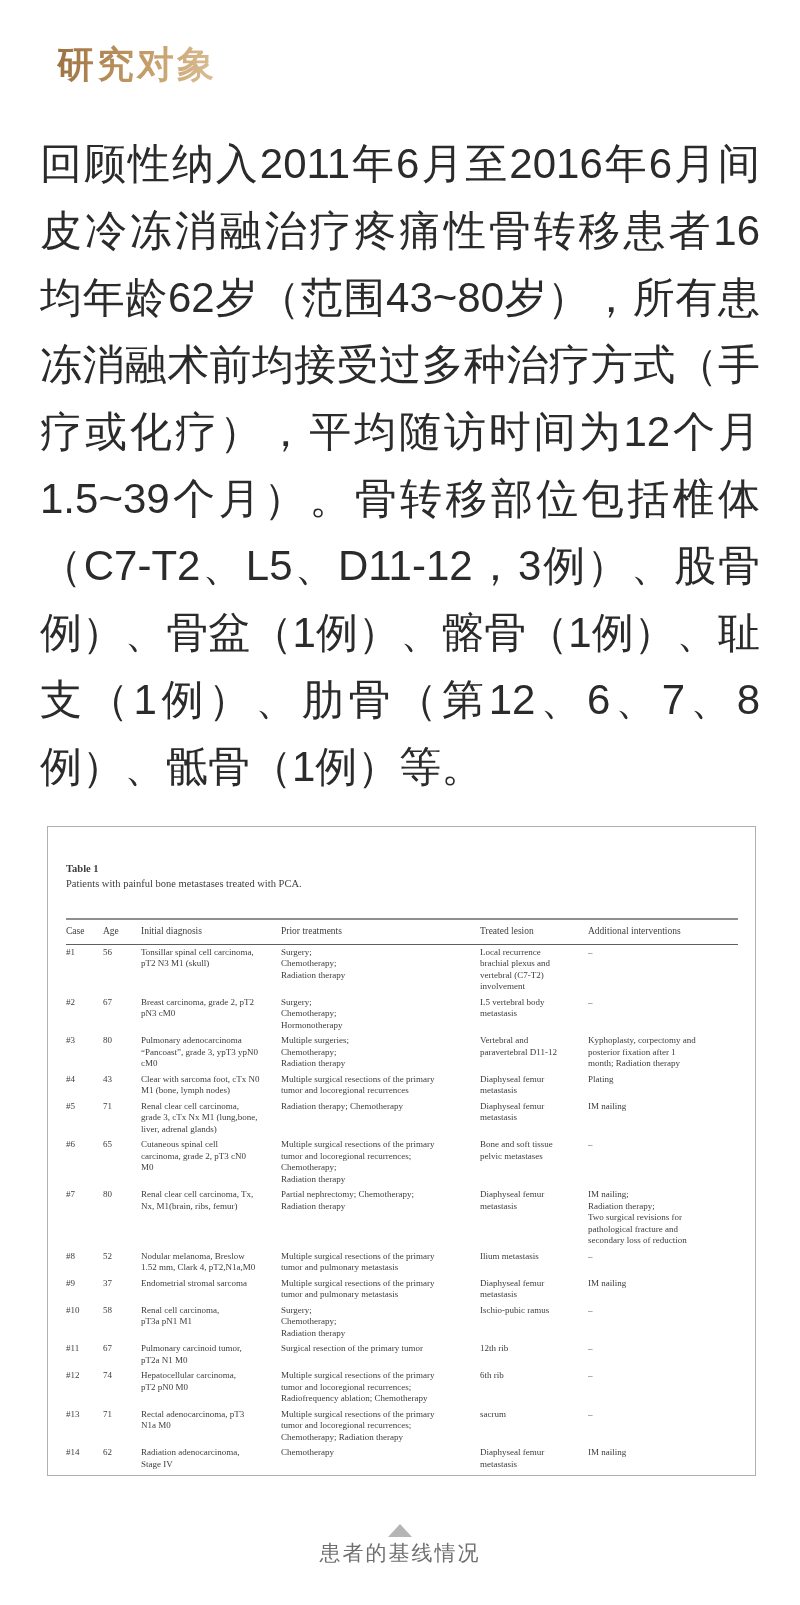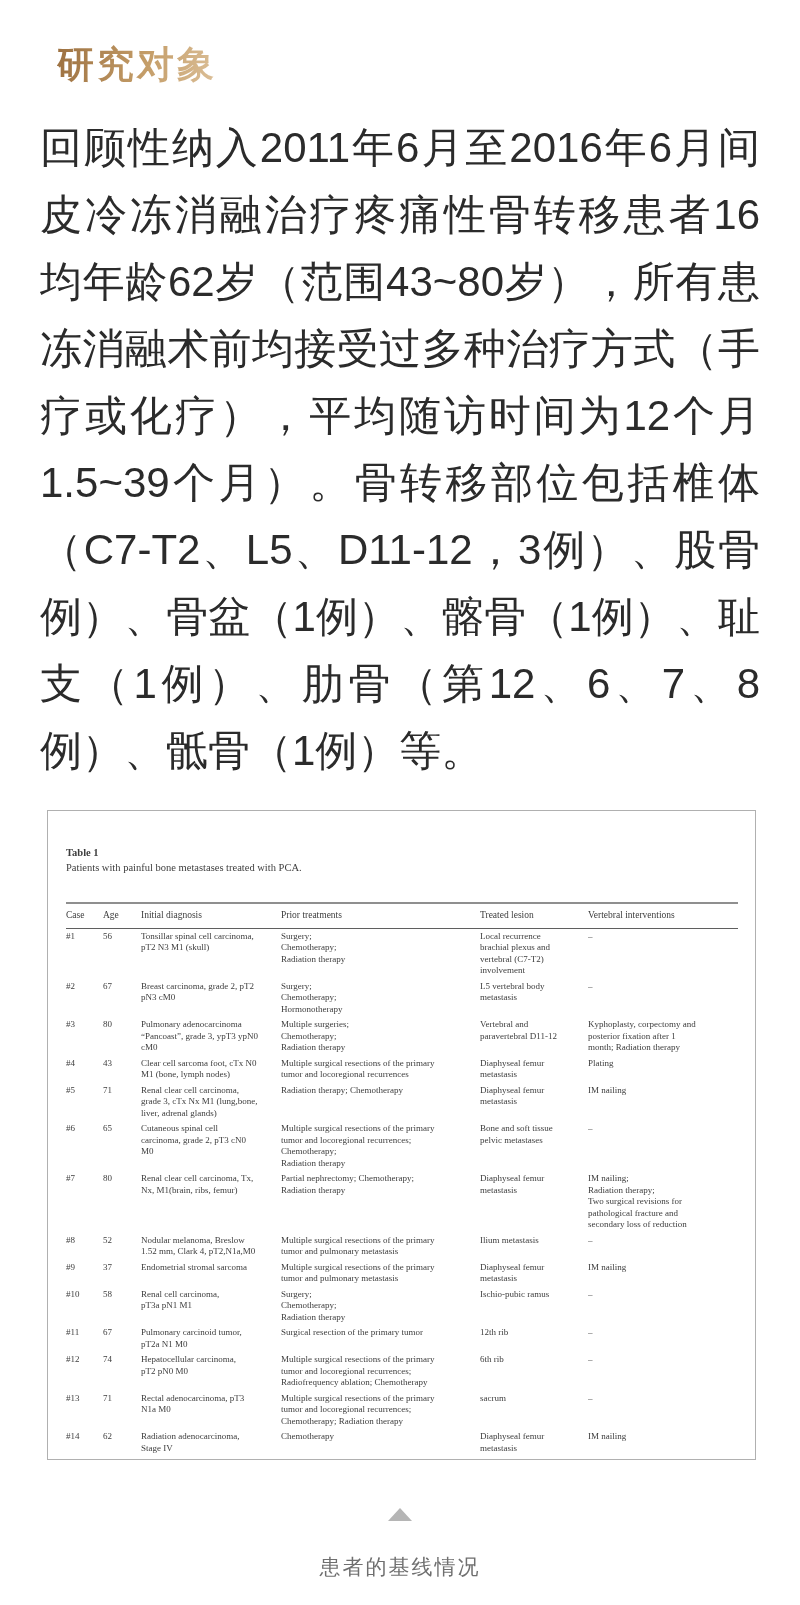--- a/index.html
+++ b/index.html
@@ -6,21 +6,21 @@
   html, body { background: #ffffff; }
   body {
     width: 800px; height: 1605px;
     overflow: hidden;
     font-family: "Liberation Sans", sans-serif;
     color: #2d2d2d;
   }
 
   
   .section-title {
-    margin: 40px 0 0 57px;
+    margin: 40px 0 16px 57px;
     font-family: "DejaVu Serif", serif;
     font-size: 37px;
     font-weight: bold;
     letter-spacing: 3px;
     background: linear-gradient(100deg, #9c7040 0%, #c49d68 55%, #dcc099 100%);
     -webkit-background-clip: text;
     background-clip: text;
     -webkit-text-fill-color: transparent;
     color: #ab8050;
     display: inline-block;
@@ -82,21 +82,21 @@
   
   .bottom { margin-top: 48px; text-align: center; }
   .up-triangle {
     width: 0; height: 0;
     margin: 0 auto;
     border-left: 12px solid transparent;
     border-right: 12px solid transparent;
     border-bottom: 13px solid #b5b5b5;
   }
   .bottom-caption {
-    margin-top: 32px;
+    margin-top: 2px;
     font-size: 21px;
     letter-spacing: 2px;
     color: #6f6f6f;
   }
 </style>
 </head>
 <body>
 
 
 
@@ -144,21 +144,21 @@
           <th>Case</th>
 
           <th>Age</th>
 
           <th>Initial diagnosis</th>
 
           <th>Prior treatments</th>
 
           <th>Treated lesion</th>
 
-          <th>Vertebral interventions</th>
+          <th>Additional interventions</th>
         </tr>
     </thead>
     <tbody>
 
         <tr>
           <td>#1</td>
           <td>56</td>
           <td>Tonsillar spinal cell carcinoma,
 pT2 N3 M1 (skull)</td>
           <td>Surgery;
@@ -196,21 +196,21 @@
           <td>Vertebral and
 paravertebral D11-12</td>
           <td>Kyphoplasty, corpectomy and
 posterior fixation after 1
 month; Radiation therapy</td>
         </tr>
 
         <tr>
           <td>#4</td>
           <td>43</td>
-          <td>Clear cell sarcoma foot, cTx N0
+          <td>Clear with sarcoma foot, cTx N0
 M1 (bone, lymph nodes)</td>
           <td>Multiple surgical resections of the primary
 tumor and locoregional recurrences</td>
           <td>Diaphyseal femur
 metastasis</td>
           <td>Plating</td>
         </tr>
 
         <tr>
           <td>#5</td>

